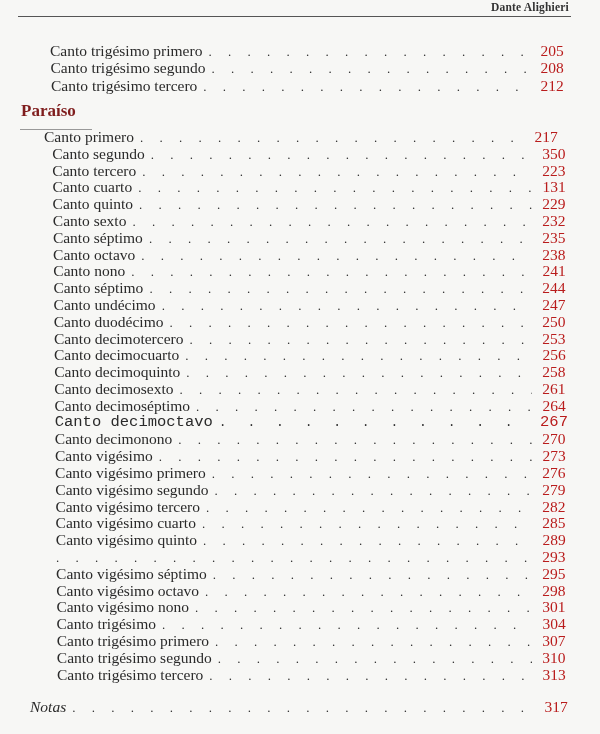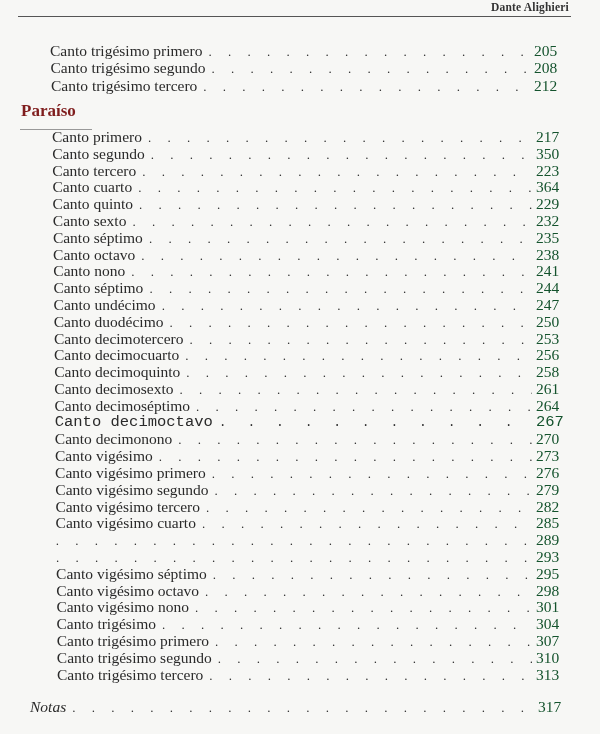--- a/index.html
+++ b/index.html
@@ -22,22 +22,22 @@
   .toc-row {
     position: absolute; height: 17px; display: flex; align-items: baseline;
     font-size: 15.5px; line-height: 17px; white-space: nowrap;
   }
   .toc-row .label { flex: 0 0 auto; padding-right: 6px; }
   .toc-row .leader {
     flex: 1 1 auto; overflow: hidden; color: #333;
     letter-spacing: 6.5px; font-size: 13px;
   }
   .toc-row .page-num {
-    flex: 0 0 auto; width: 36px; text-align: left; padding-left: 4px;
-    color: #14532d;
+    flex: 0 0 auto; width: 36px; text-align: center; padding-left: 4px;
+    color: #b91c1c;
   }
   .section-heading {
     position: absolute; left: 21px; top: 101px;
     font-size: 17px; font-weight: bold; color: #7f1d1d;
   }
   .section-rule {
     position: absolute; left: 20px; top: 129px; width: 72px;
     border-top: 1px solid #999;
   }
   .notas .label { font-style: italic; }
@@ -65,39 +65,39 @@
         <span class="label">Canto trigésimo tercero</span>
         <span class="leader">. . . . . . . . . . . . . . . . . . . . . . . . . . . . . . . . . . . . . . . . . . . . . . . . . . . . . . . . . . . . .</span>
         <span class="page-num">212</span>
       </div>
     </div>
 
   <div class="section-heading">Paraíso</div>
   <div class="section-rule"></div>
 
   <div id="paraiso-list">
-      <div class="toc-row" style="left: 52px; top: 128px; width: 520px;">
+      <div class="toc-row" style="left: 44px; top: 128px; width: 520px;">
         <span class="label">Canto primero</span>
         <span class="leader">. . . . . . . . . . . . . . . . . . . . . . . . . . . . . . . . . . . . . . . . . . . . . . . . . . . . . . . . . . . . .</span>
         <span class="page-num">217</span>
       </div>
       <div class="toc-row" style="left: 52.2px; top: 144.8px; width: 519.8px;">
         <span class="label">Canto segundo</span>
         <span class="leader">. . . . . . . . . . . . . . . . . . . . . . . . . . . . . . . . . . . . . . . . . . . . . . . . . . . . . . . . . . . . .</span>
         <span class="page-num">350</span>
       </div>
       <div class="toc-row" style="left: 52.3px; top: 161.6px; width: 519.7px;">
         <span class="label">Canto tercero</span>
         <span class="leader">. . . . . . . . . . . . . . . . . . . . . . . . . . . . . . . . . . . . . . . . . . . . . . . . . . . . . . . . . . . . .</span>
         <span class="page-num">223</span>
       </div>
       <div class="toc-row" style="left: 52.5px; top: 178.4px; width: 519.5px;">
         <span class="label">Canto cuarto</span>
         <span class="leader">. . . . . . . . . . . . . . . . . . . . . . . . . . . . . . . . . . . . . . . . . . . . . . . . . . . . . . . . . . . . .</span>
-        <span class="page-num">364</span>
+        <span class="page-num">131</span>
       </div>
       <div class="toc-row" style="left: 52.6px; top: 195.2px; width: 519.4px;">
         <span class="label">Canto quinto</span>
         <span class="leader">. . . . . . . . . . . . . . . . . . . . . . . . . . . . . . . . . . . . . . . . . . . . . . . . . . . . . . . . . . . . .</span>
         <span class="page-num">229</span>
       </div>
       <div class="toc-row" style="left: 52.8px; top: 212px; width: 519.2px;">
         <span class="label">Canto sexto</span>
         <span class="leader">. . . . . . . . . . . . . . . . . . . . . . . . . . . . . . . . . . . . . . . . . . . . . . . . . . . . . . . . . . . . .</span>
         <span class="page-num">232</span>
@@ -186,20 +186,21 @@
         <span class="label">Canto vigésimo tercero</span>
         <span class="leader">. . . . . . . . . . . . . . . . . . . . . . . . . . . . . . . . . . . . . . . . . . . . . . . . . . . . . . . . . . . . .</span>
         <span class="page-num">282</span>
       </div>
       <div class="toc-row" style="left: 55.6px; top: 514.4px; width: 516.4px;">
         <span class="label">Canto vigésimo cuarto</span>
         <span class="leader">. . . . . . . . . . . . . . . . . . . . . . . . . . . . . . . . . . . . . . . . . . . . . . . . . . . . . . . . . . . . .</span>
         <span class="page-num">285</span>
       </div>
       <div class="toc-row" style="left: 55.8px; top: 531.2px; width: 516.3px;">
+        <span class="label">Canto vigésimo quinto</span>
         <span class="leader">. . . . . . . . . . . . . . . . . . . . . . . . . . . . . . . . . . . . . . . . . . . . . . . . . . . . . . . . . . . . .</span>
         <span class="page-num">289</span>
       </div>
       <div class="toc-row" style="left: 55.9px; top: 548px; width: 516.1px;">
         <span class="leader">. . . . . . . . . . . . . . . . . . . . . . . . . . . . . . . . . . . . . . . . . . . . . . . . . . . . . . . . . . . . .</span>
         <span class="page-num">293</span>
       </div>
       <div class="toc-row" style="left: 56.1px; top: 564.8px; width: 515.9px;">
         <span class="label">Canto vigésimo séptimo</span>
         <span class="leader">. . . . . . . . . . . . . . . . . . . . . . . . . . . . . . . . . . . . . . . . . . . . . . . . . . . . . . . . . . . . .</span>

